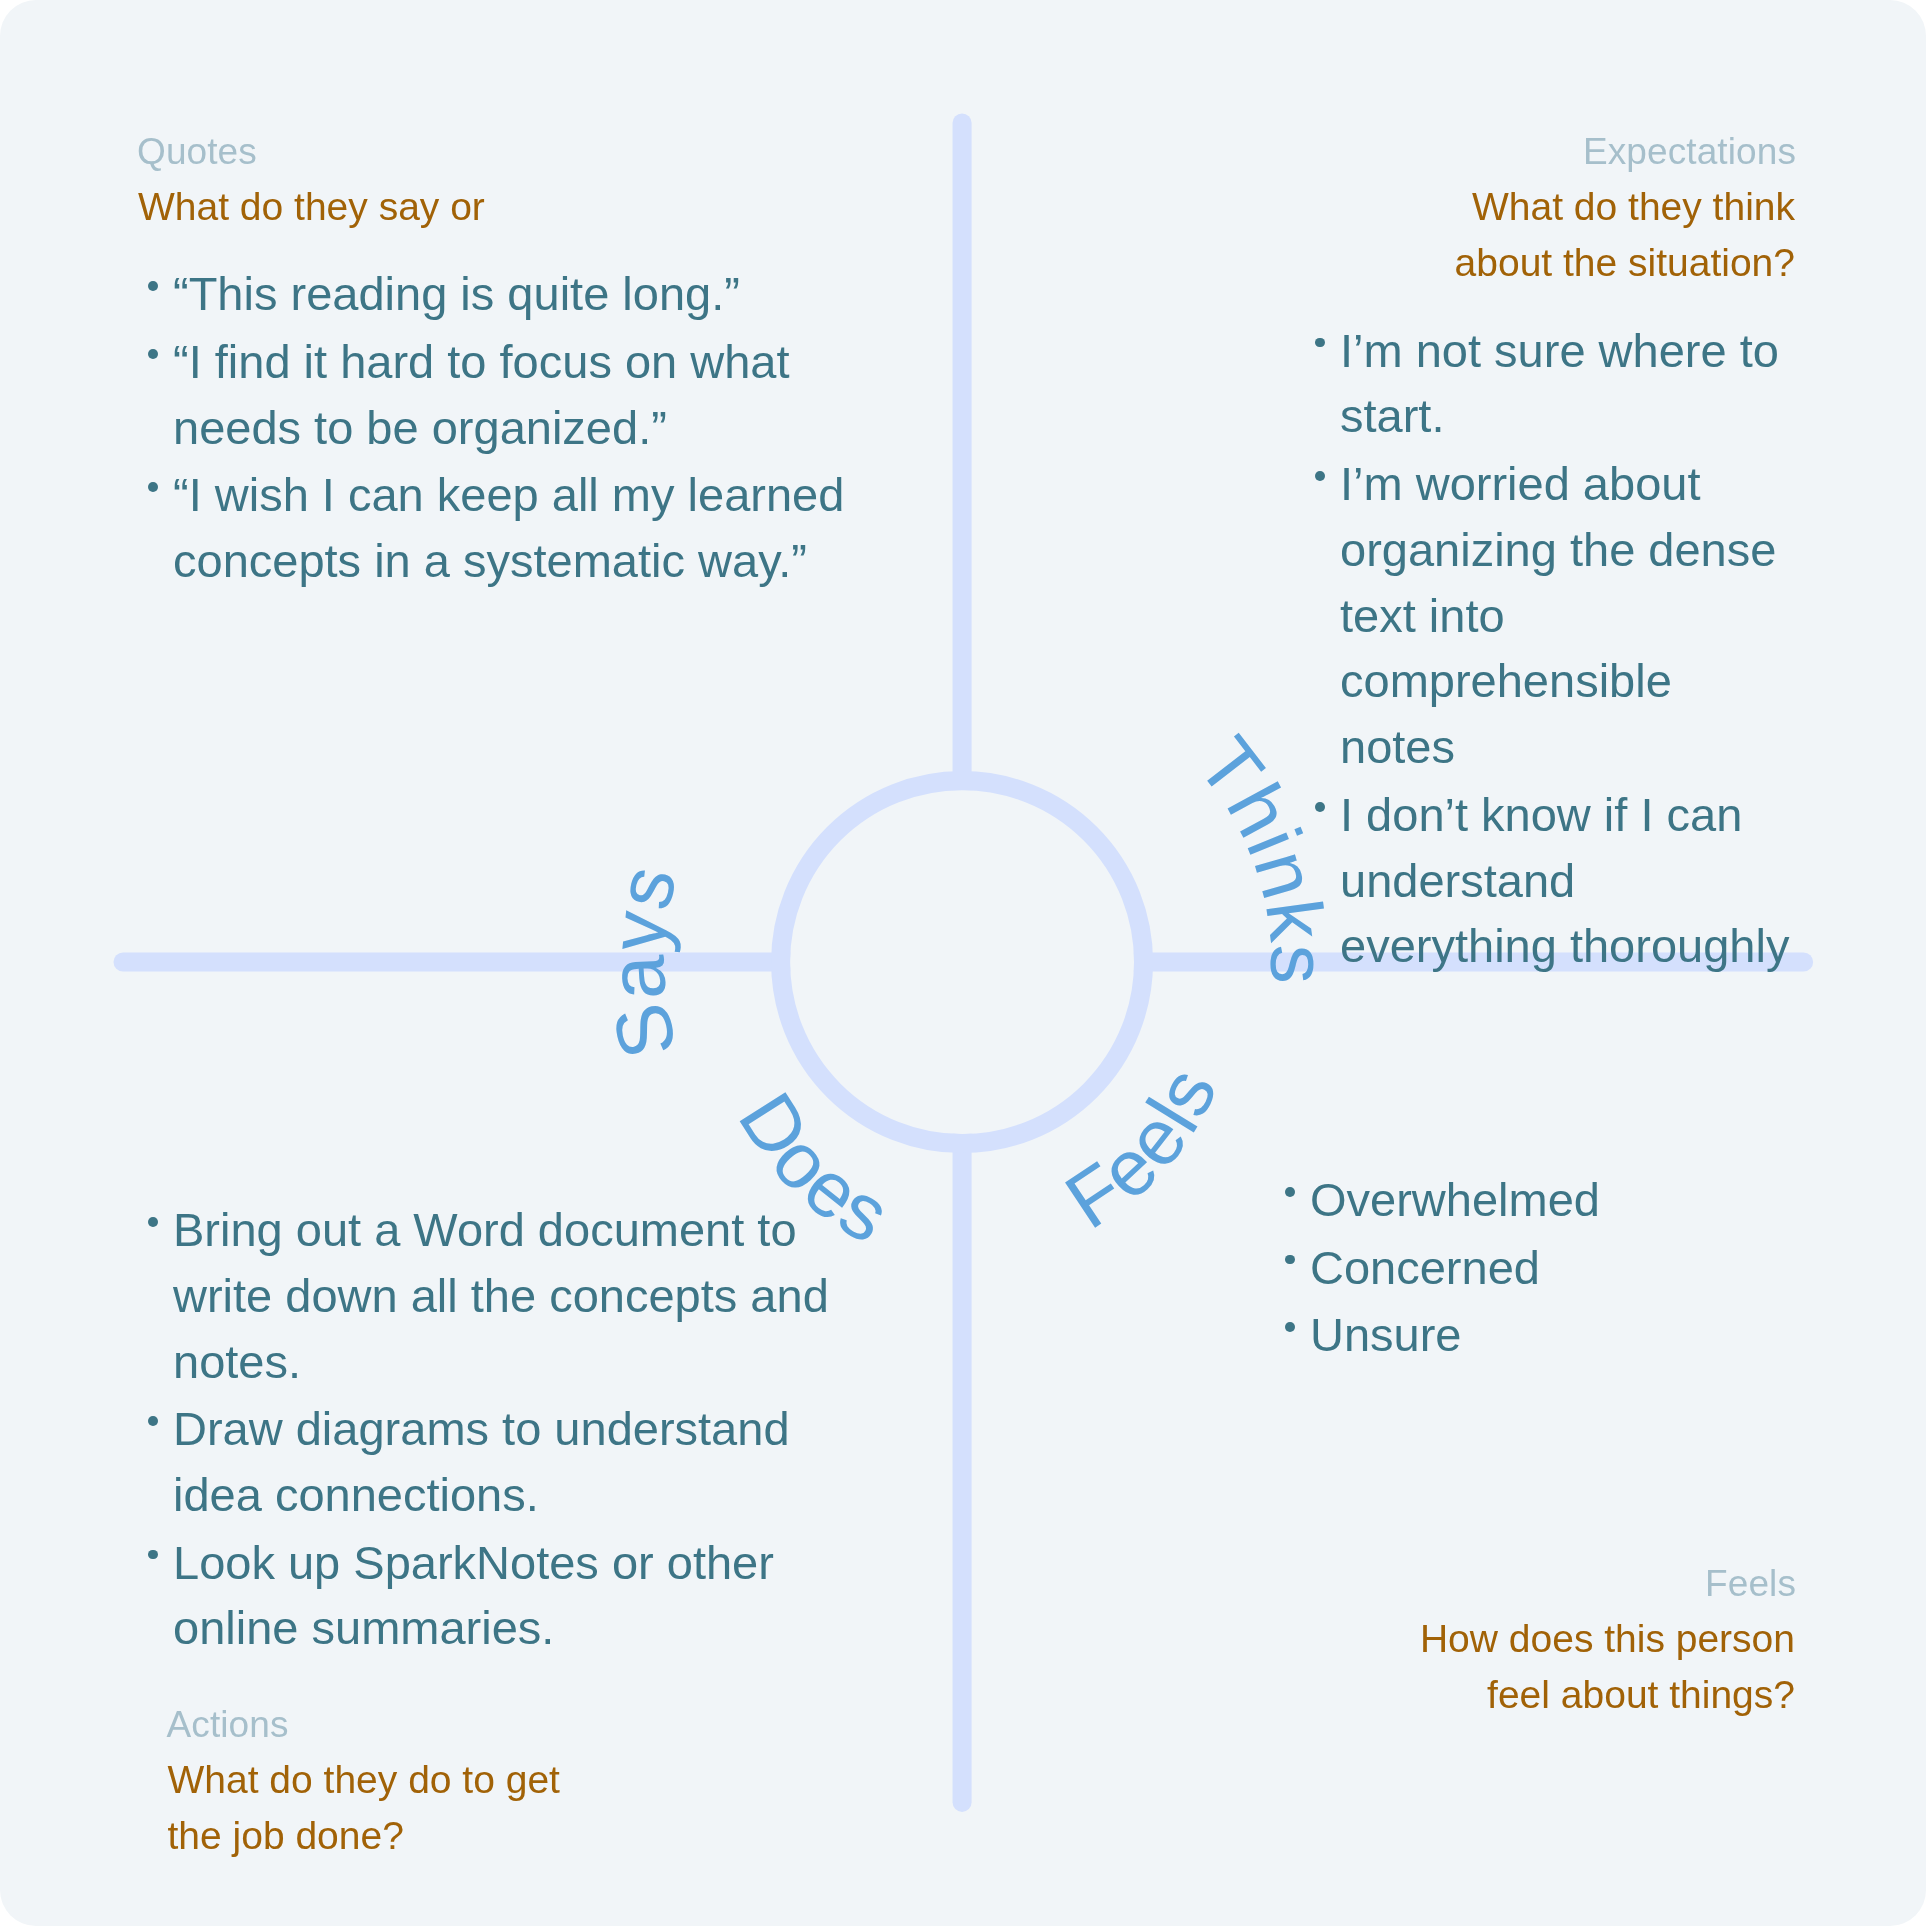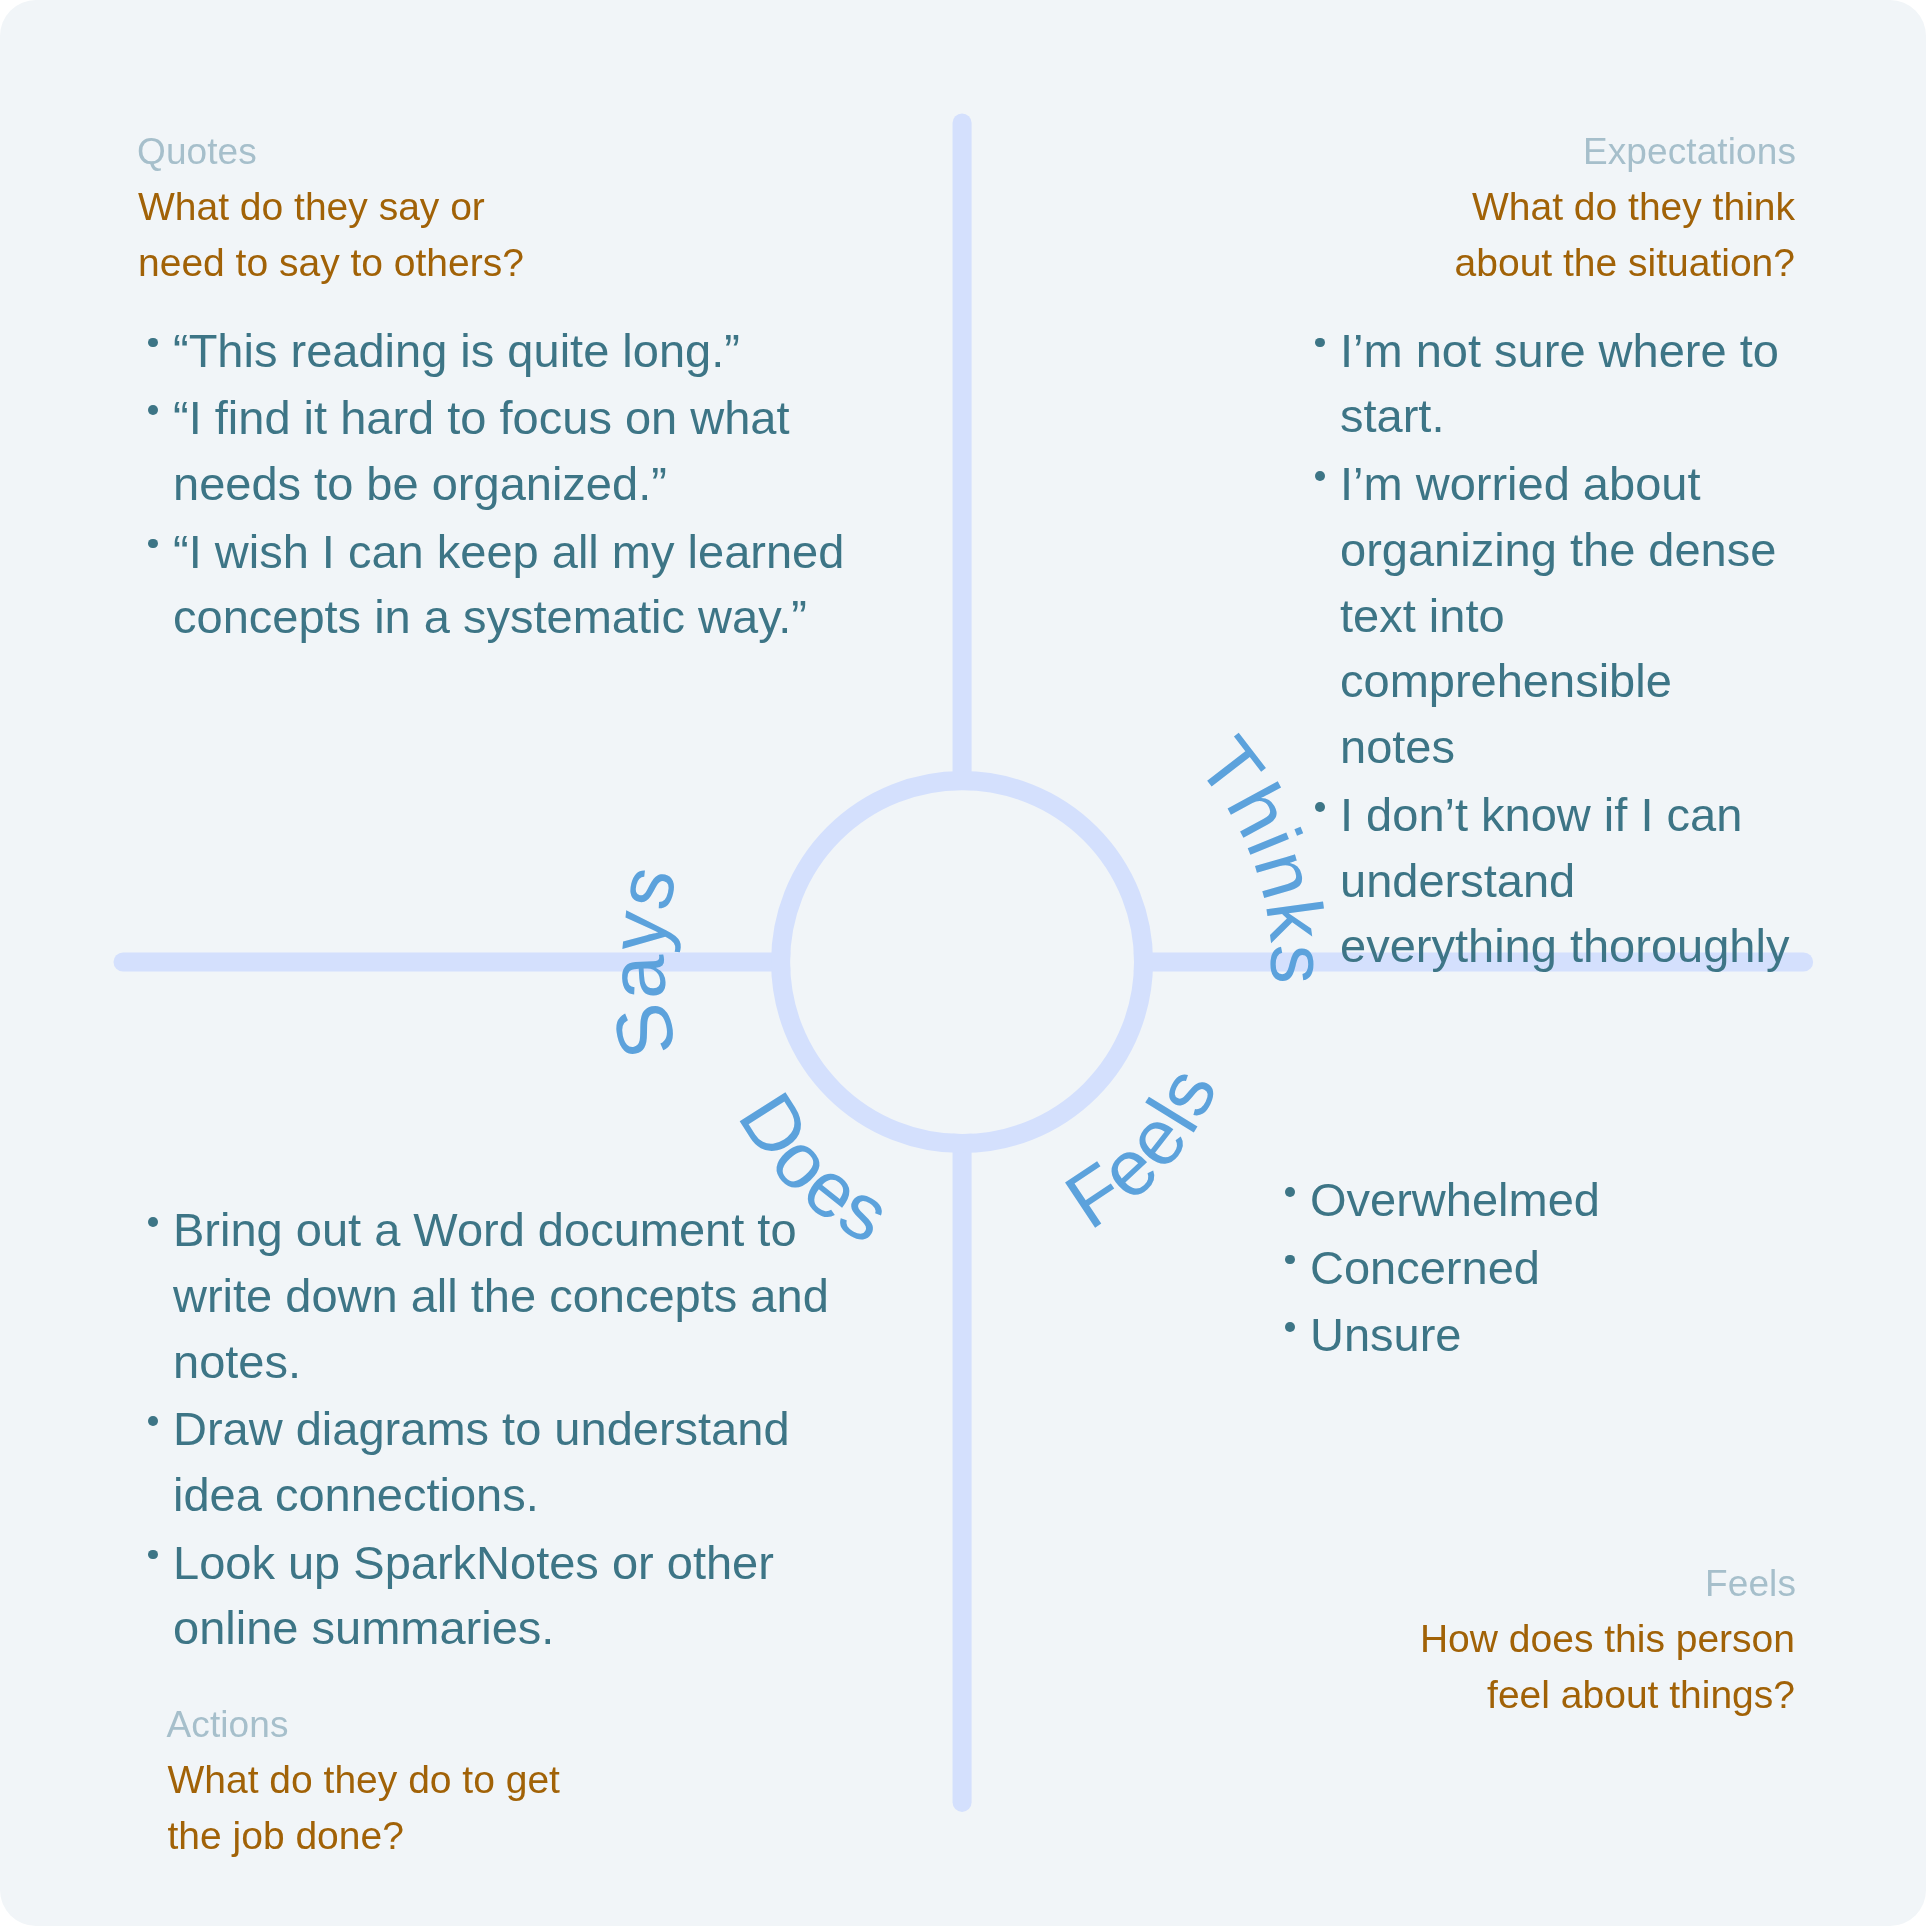--- a/index.html
+++ b/index.html
@@ -134,21 +134,20 @@
     </text>
     <text class="arc-label">
       <textPath href="#arc-feels" startOffset="50%" text-anchor="middle">Feels</textPath>
     </text>
   </svg>
 
   <div class="quad" id="q-tl">
     <div class="quad-heading-block">
       <div class="quad-head">Quotes</div>
       <div class="quad-sub">What do they say or</div>
-      <div class="quad-sub">need to say to others?</div>
     </div>
     <ul class="quad-list">
       <li>“This reading is quite long.”</li>
       <li>“I find it hard to focus on what needs to be organized.”</li>
       <li>“I wish I can keep all my learned concepts in a systematic way.”</li>
     </ul>
   </div>
 
   <div class="quad" id="q-tr">
     <div class="quad-heading-block">

